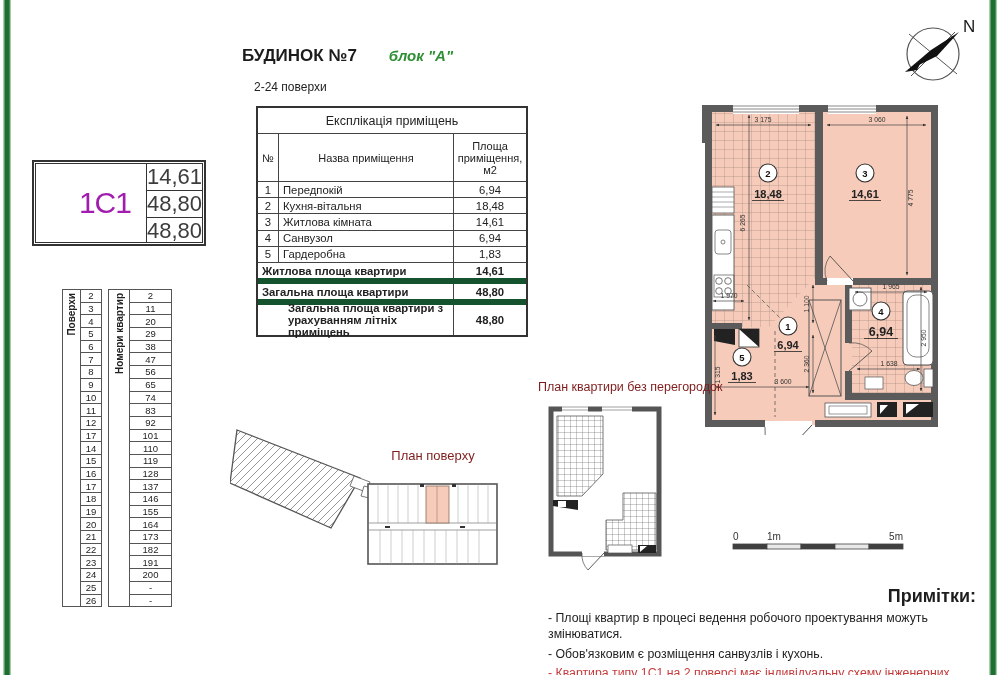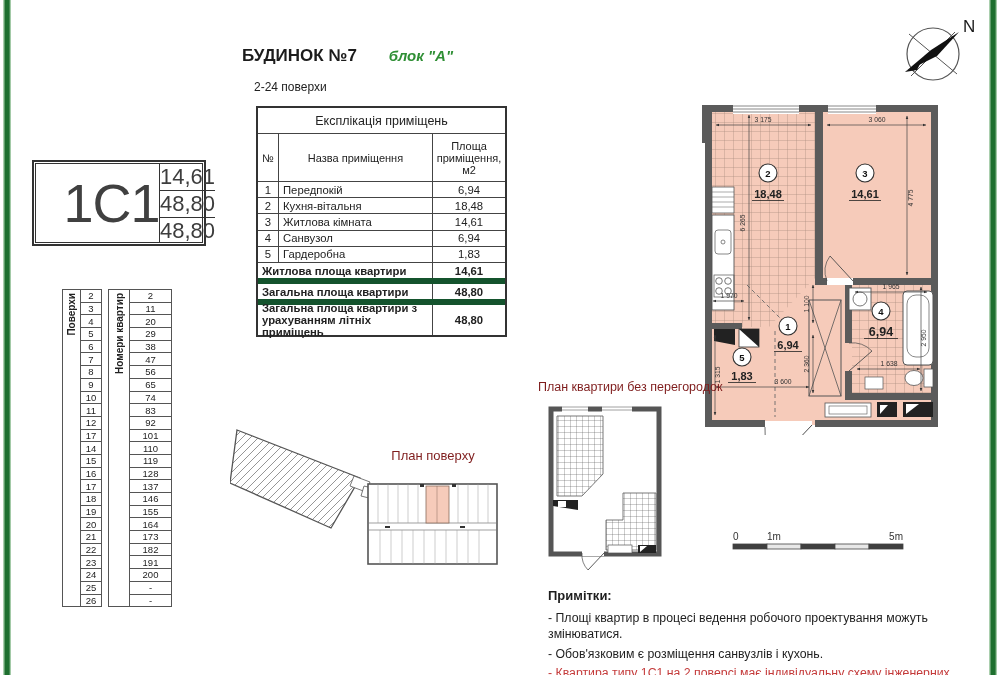--- a/index.html
+++ b/index.html
@@ -12,21 +12,21 @@
   
   .logo{position:absolute;left:50px;top:20px;width:140px;}
   .logo .nm{font-size:21px;font-weight:700;letter-spacing:1px;color:#3a3a3a;line-height:22px;}
   .logo .row2{display:flex;align-items:center;gap:5px;}
   .logo .tagbox{border:1.5px solid #3a3a3a;padding:1px 3px;font-size:5.5px;font-weight:700;
                 color:#3a3a3a;line-height:6.5px;text-align:center;}
 
   
   .unit-card{position:absolute;left:32px;top:160px;width:168px;height:80px;border:2px solid #333;padding:1px;background:#fff;}
   .uc-in{border:1px solid #333;height:100%;display:flex;box-sizing:border-box;}
-  .uc-type{width:95px;display:flex;align-items:center;justify-content:center;font-size:54px;color:#404040;
+  .uc-type{width:95px;display:flex;align-items:center;justify-content:center;font-size:30px;color:#a21caf;
            border-right:1px solid #333;letter-spacing:-1px;margin-left:28px;}
   .uc-vals{flex:1;display:flex;flex-direction:column;}
   .uc-val{flex:1;display:flex;align-items:center;justify-content:center;font-size:22px;color:#3d3d3d;border-bottom:1px solid #333;}
   .uc-val:last-child{border-bottom:none;}
 
   
   .mini{position:absolute;display:flex;border:1px solid #555;background:#fff;}
   .mini .hdr{display:flex;justify-content:center;align-items:flex-start;border-right:1px solid #555;}
   .mini .hdr span{writing-mode:vertical-rl;transform:rotate(180deg);font-weight:700;font-size:10px;padding:3px 0;color:#222;}
   .mini .col{display:flex;flex-direction:column;}
@@ -34,41 +34,41 @@
               border-bottom:1px solid #555;color:#222;box-sizing:border-box;}
   .mini .cell:last-child{border-bottom:none;}
 
   
   .sheet-head{position:absolute;left:242px;top:46px;display:flex;align-items:baseline;gap:32px;}
   .bldg{font-size:17px;font-weight:700;color:#1c1c1c;}
   .blok{font-size:15px;font-weight:700;font-style:italic;color:#2f8f35;}
   .floors-range{position:absolute;left:254px;top:80px;font-size:12px;color:#222;}
 
   
-  .exp{position:absolute;left:256px;top:106px;width:251px;border:2px solid #333;background:#fff;box-sizing:border-box;}
+  .exp{position:absolute;left:256px;top:106px;width:272px;border:2px solid #333;background:#fff;box-sizing:border-box;}
   .exp .t{height:25px;display:flex;align-items:center;justify-content:center;font-size:12.5px;border-bottom:1px solid #444;}
   .exp .hd{display:flex;height:47px;border-bottom:1px solid #444;font-size:11px;}
   .exp .hd>div{display:flex;align-items:center;justify-content:center;text-align:center;}
   .cnum{width:21px;border-right:1px solid #444;box-sizing:border-box;}
   .cname{flex:1;border-right:1px solid #444;box-sizing:border-box;}
   .carea{width:72px;box-sizing:border-box;}
   .exp .r{display:flex;height:15.2px;border-bottom:1px solid #444;font-size:11.3px;align-items:stretch;}
   .exp .r>div{display:flex;align-items:center;}
   .exp .r .cnum{justify-content:center;}
   .exp .r .cname{padding-left:4px;}
   .exp .r .carea{justify-content:center;}
   .exp .s{display:flex;height:15.2px;border-bottom:6px solid #14532d;font-weight:700;font-size:11.3px;}
   .exp .s .lbl{flex:1;display:flex;align-items:center;padding-left:4px;border-right:1px solid #444;line-height:12px;}
   .exp .s .val{width:72px;display:flex;align-items:center;justify-content:center;}
-  .exp .s.big{height:30px;}
+  .exp .s.big{height:30px;padding-left:26px;}
   .exp .s:last-child{border-bottom:none;}
 
   .cap{position:absolute;font-size:13px;color:#7f1d1d;}
   .notes{position:absolute;left:548px;top:588px;width:428px;font-size:12.3px;line-height:16.5px;color:#1e1e1e;}
-  .notes .nt{font-weight:700;font-size:13px;margin-bottom:5px;}
+  .notes .nt{font-weight:700;font-size:18px;margin-bottom:5px;text-align:right;}
   .notes .note{margin-bottom:3px;}
   .notes .red{color:#c43a3a;}
   svg{display:block;}
   svg text{font-family:"Liberation Sans",sans-serif;}
 </style>
 </head>
 <body>
 
 <div class="canvas">
   <div class="edge l"></div>

